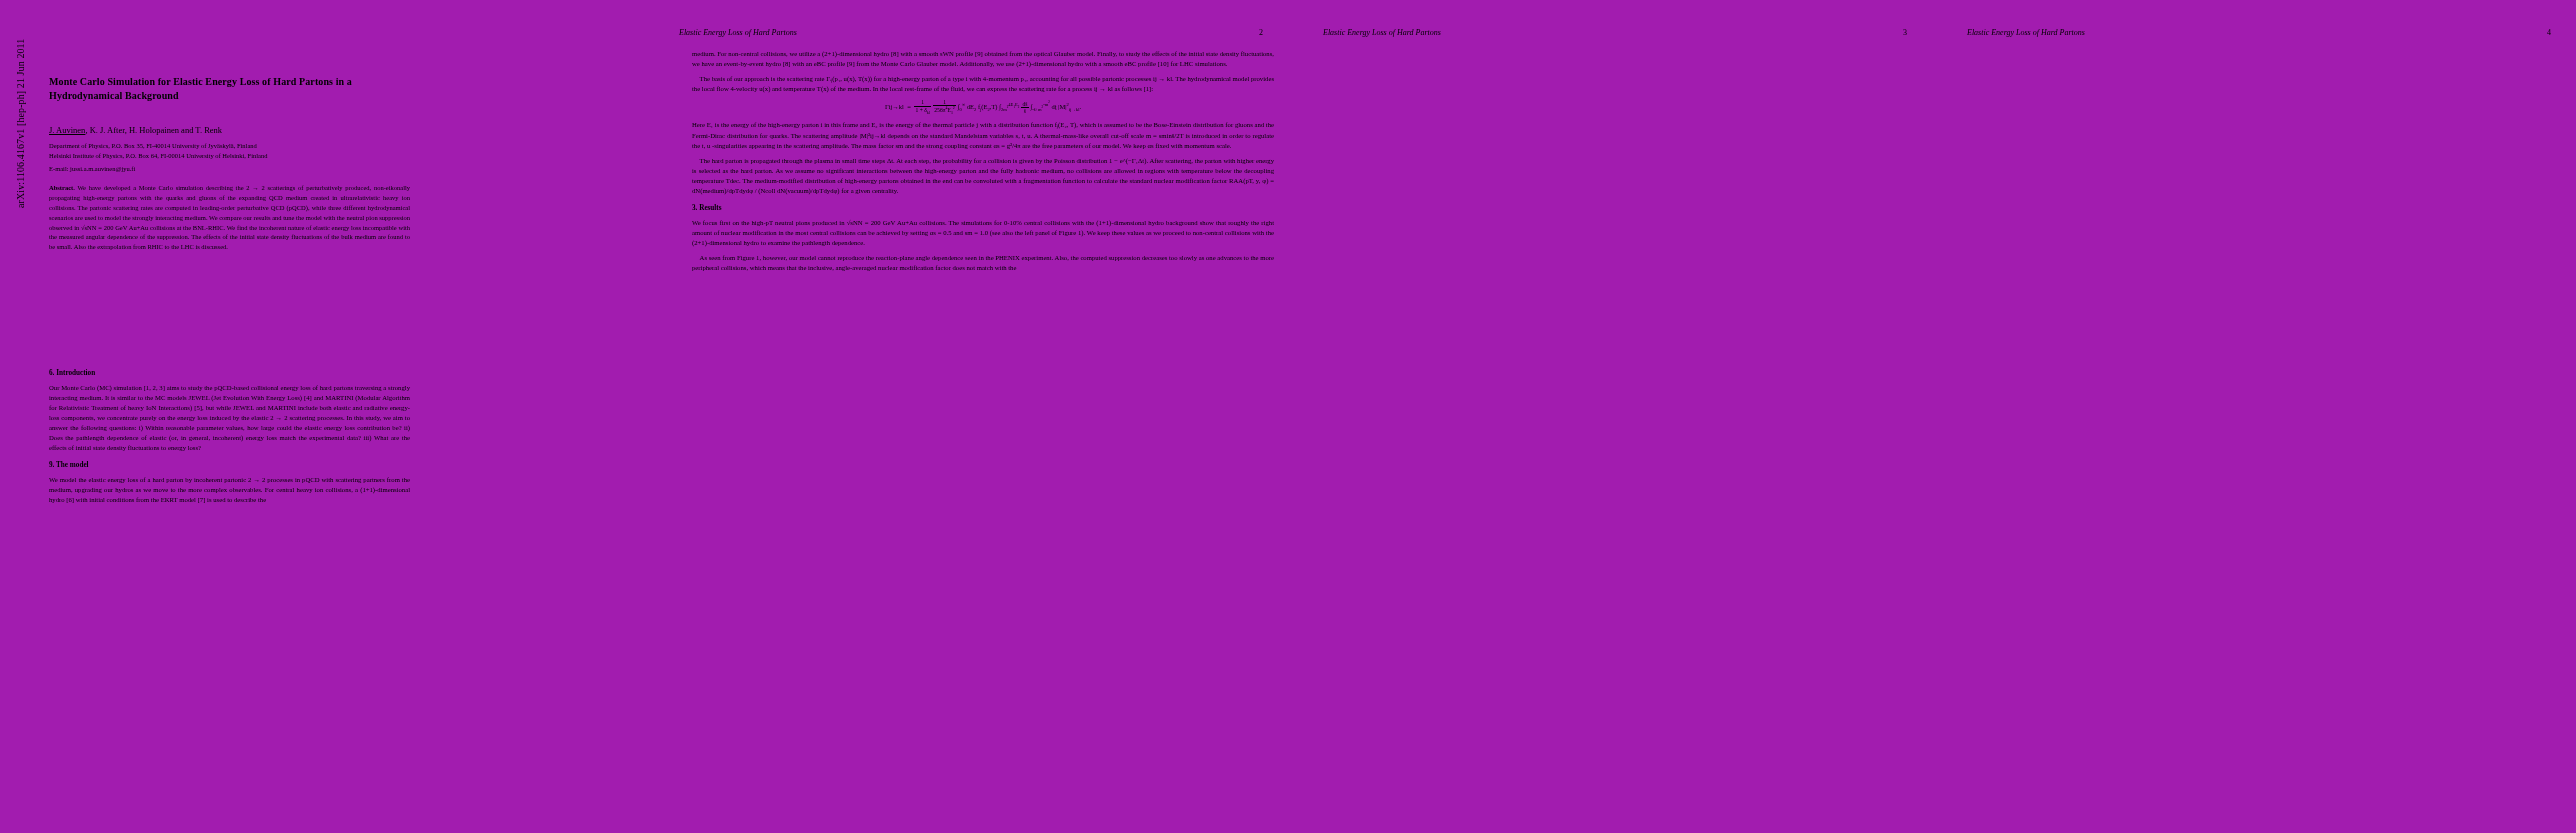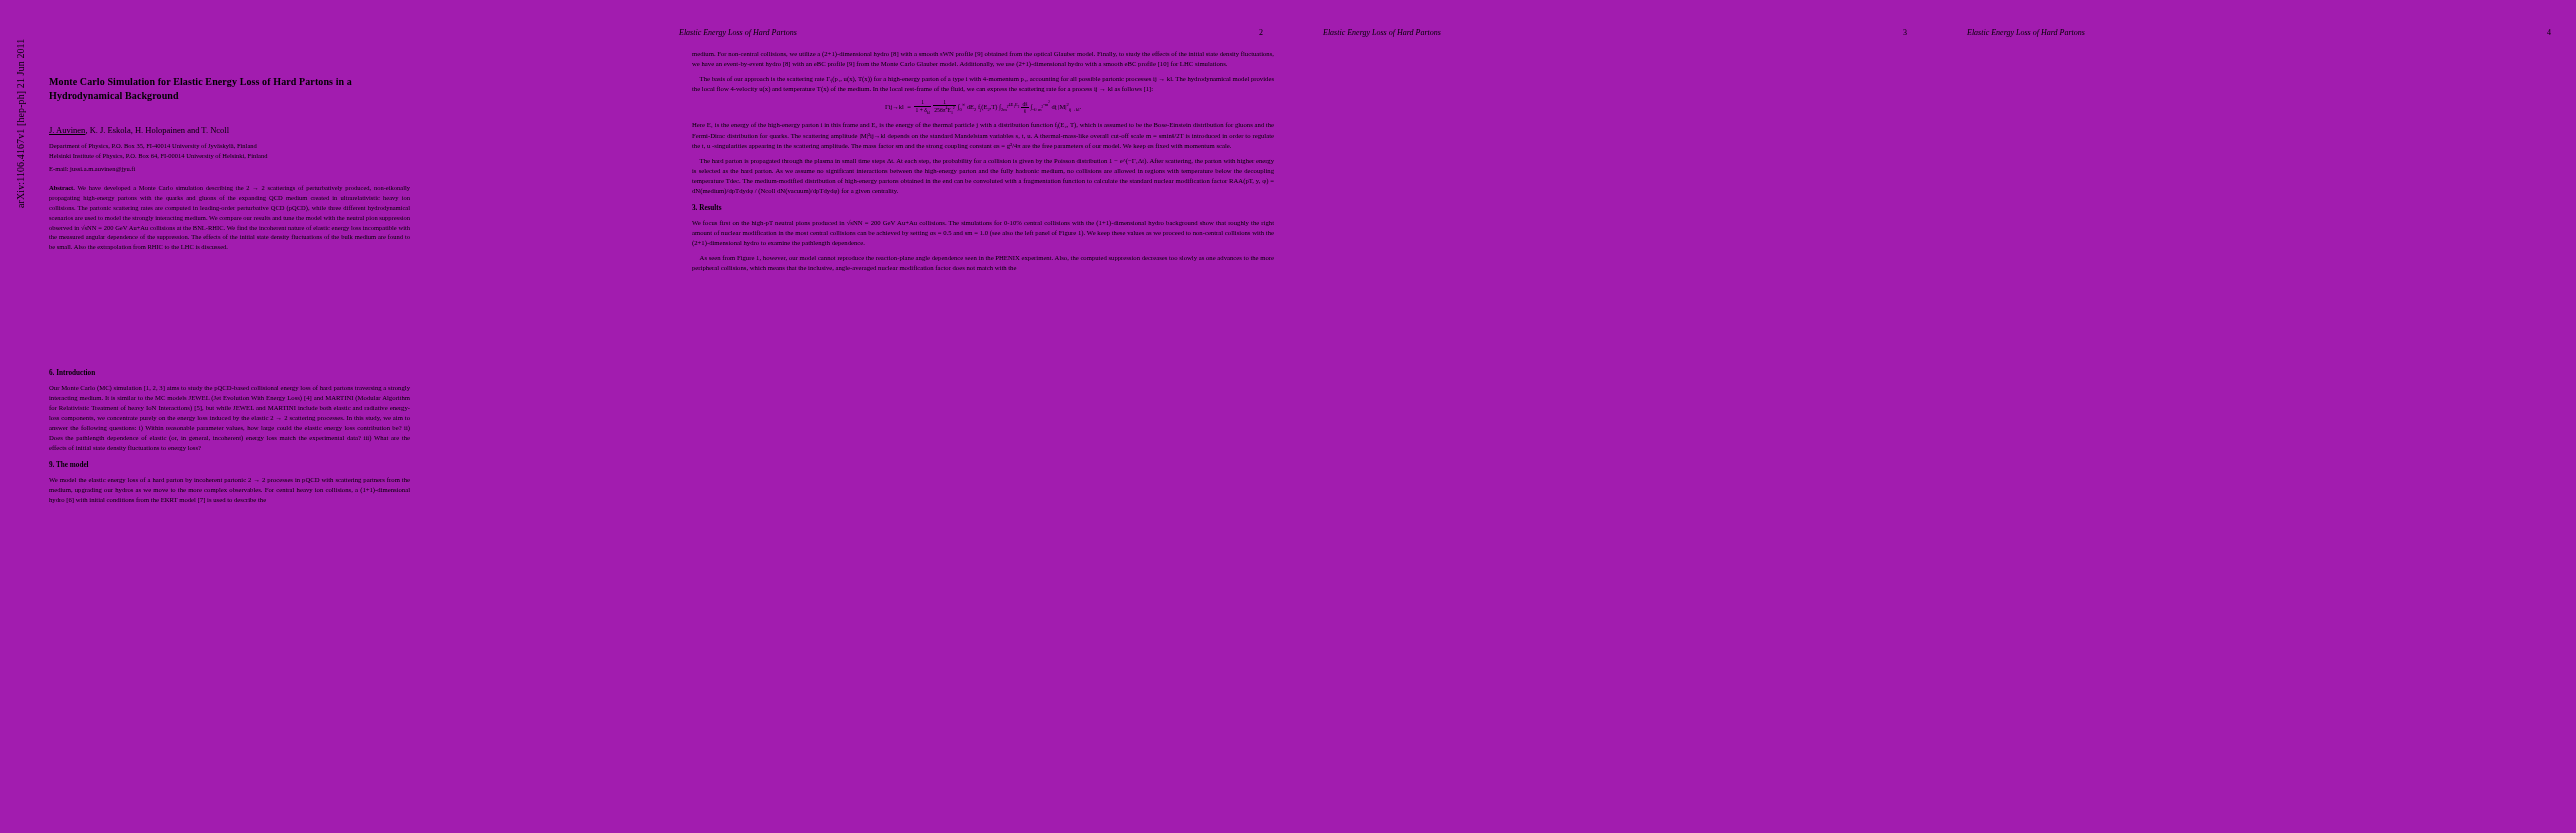--- a/index.html
+++ b/index.html
@@ -43,21 +43,21 @@
 </style>
 </head>
 <body>
 
 <div class="page p1">
   <div class="arxiv-stamp">arXiv:1106.4167v1  [hep-ph]  21 Jun 2011</div>
 
   <div class="title">Monte Carlo Simulation for Elastic Energy Loss of Hard Partons in a Hydrodynamical Background</div>
 
   <div class="authors">
-    <span class="under">J. Auvinen</span><span>, K. J. Eskola, H. Holopainen and T. Ncoll</span>
+    <span class="under">J. Auvinen</span><span>, K. J. After, H. Holopainen and T. Renk</span>
   </div>
 
   <div class="affil">
     <div>Department of Physics, P.O. Box 35, FI-40014 University of Jyväskylä, Finland</div>
     <div>Helsinki Institute of Physics, P.O. Box 64, FI-00014 University of Helsinki, Finland</div>
   </div>
 
   <div class="email">E-mail: jussi.a.m.auvinen@jyu.fi</div>
 
   <div class="abstract">

